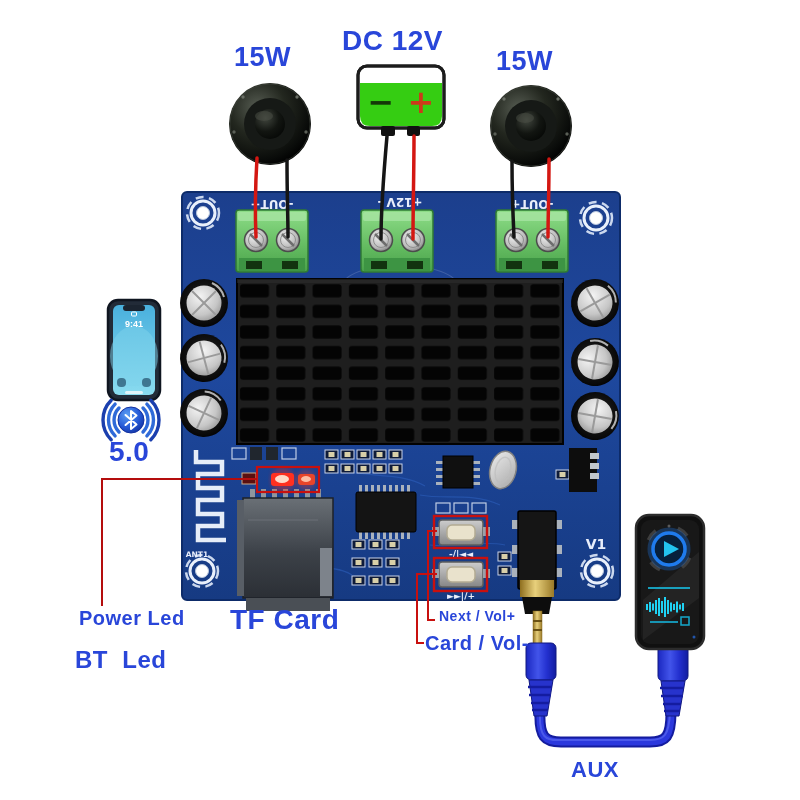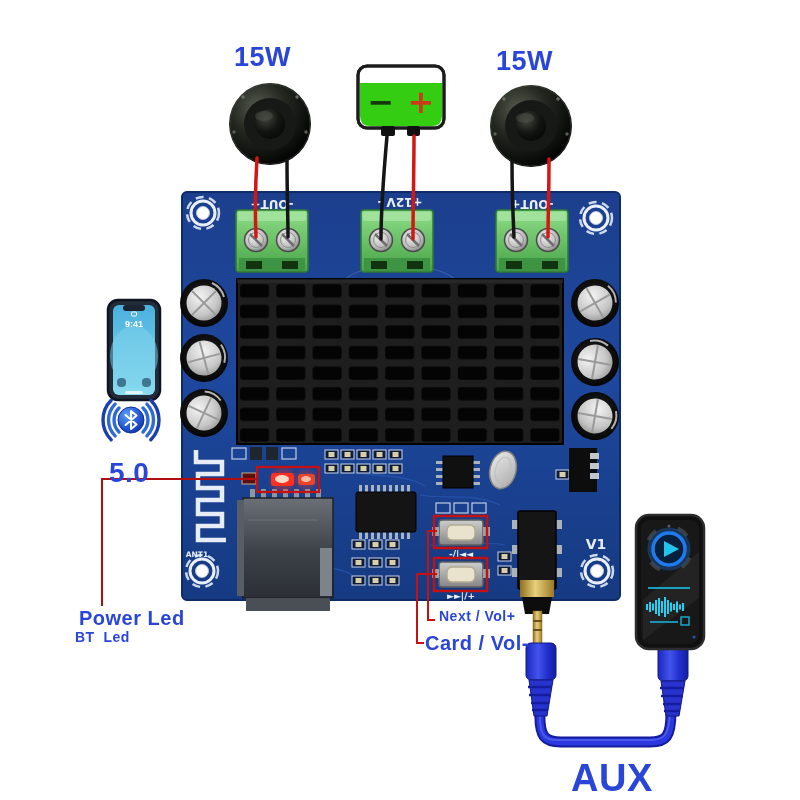--- a/index.html
+++ b/index.html
@@ -431,21 +431,23 @@
     <path d="M143,408 A17,17 0 0 1 143,432" stroke="#2f6ad8" stroke-width="3.4"></path>
     <path d="M146.9,404.1 A22.5,22.5 0 0 1 146.9,435.9" stroke="#2f6ad8" stroke-width="3.4"></path>
     <path d="M150.8,400.2 A28,28 0 0 1 150.8,439.8" stroke="#1b3fae" stroke-width="3.4"></path>
   </g>
   <circle cx="131" cy="420" r="13" fill="url(#btGrad)" stroke="#12309f" stroke-width="1"></circle>
   <path d="M125.5,415 L136.5,424.5 L131,429 L131,411 L136.5,415.5 L125.5,425" fill="none" stroke="#ffffff" stroke-width="2" stroke-linecap="round" stroke-linejoin="round"></path>
 </g>
 </svg>
 
 <div class="lbl" style="left:234px;top:44px;font-size:27px">15W</div>
+<div class="lbl" style="left:342px;top:27px;font-size:28px">DC 12V</div>
 <div class="lbl" style="left:496px;top:48px;font-size:27px">15W</div>
-<div class="lbl" style="left:109px;top:459px;font-size:28px">5.0</div>
+<div class="lbl" style="left:109px;top:438px;font-size:28px">5.0</div>
 <div class="lbl" style="left:79px;top:608px;font-size:20px">Power Led</div>
-<div class="lbl pre" style="left:75px;top:630px;font-size:14px">BT  Led</div>
+<div class="lbl pre" style="left:75px;top:648px;font-size:24px">BT  Led</div>
+<div class="lbl" style="left:230px;top:606px;font-size:28px">TF Card</div>
 <div class="lbl" style="left:439px;top:609px;font-size:14px">Next / Vol+</div>
 <div class="lbl" style="left:425px;top:633px;font-size:20px">Card / Vol-</div>
-<div class="lbl" style="left:571px;top:759px;font-size:38px">AUX</div>
+<div class="lbl" style="left:571px;top:759px;font-size:22px">AUX</div>
 
 </div>
 
 </body></html>

